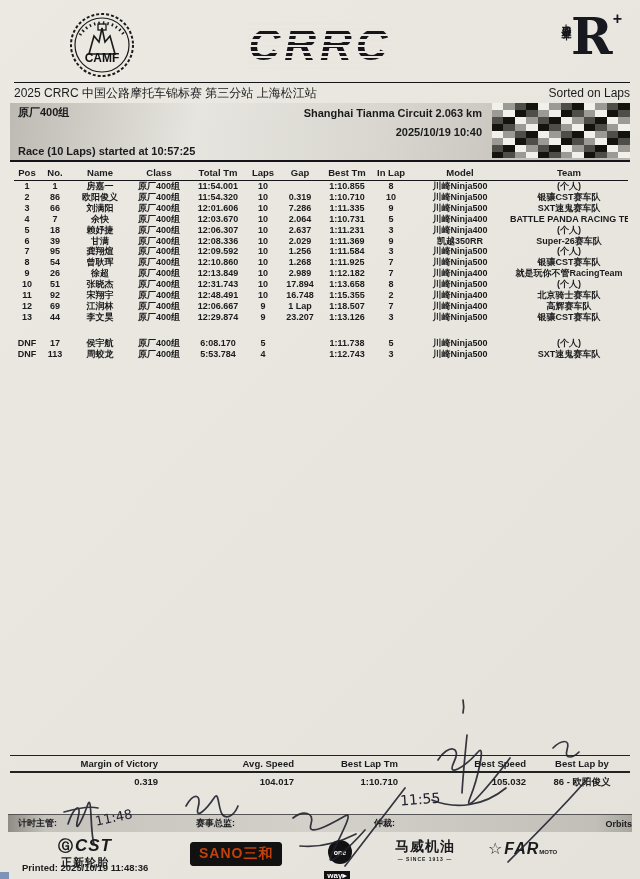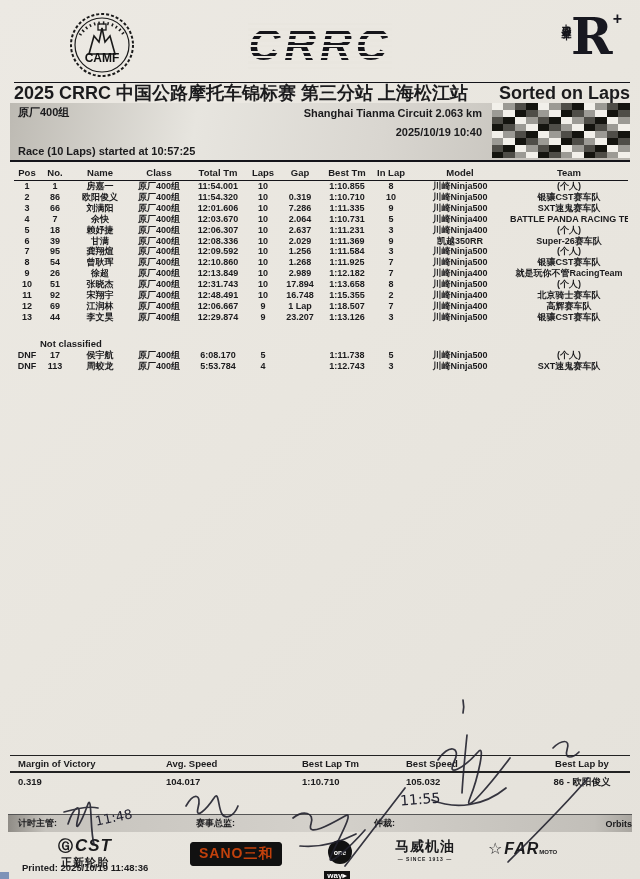--- a/index.html
+++ b/index.html
@@ -28,21 +28,21 @@
     letter-spacing:2px;margin-top:8px;margin-right:-2px;
   }
   .lsr-r{font-size:50px;font-weight:900;line-height:58px;color:#181820;font-family:"DejaVu Serif",serif;}
   .lsr-plus{font-size:16px;font-weight:900;color:#181820;margin-top:2px;}
   
   .title-bar{
     position:absolute;top:82px;left:14px;right:10px;height:20px;
     border-top:1.5px solid #14141a;border-bottom:3.5px solid #14141a;
     display:flex;justify-content:space-between;align-items:center;
   }
-  .title-bar .t{font-size:18px;font-weight:700;}
+  .title-bar .t{font-size:12px;font-weight:400;}
   
   .info{
     position:absolute;top:103px;left:10px;right:10px;height:57px;
     background:linear-gradient(100deg,#bdbab3 0%,#e7e5df 30%,#d9d6d0 60%,#bab7b0 100%);
     border-bottom:2.5px solid #14141a;
   }
   .info-row{position:relative;height:19px;display:flex;align-items:center;}
   .info-left{font-size:11px;font-weight:700;padding-left:8px;}
   .info-right{position:absolute;right:148px;font-size:11px;font-weight:700;}
   .checker{
@@ -68,21 +68,21 @@
   col.c-pos{width:26px}col.c-no{width:30px}col.c-name{width:60px}
   col.c-cls{width:58px}col.c-tot{width:60px}col.c-laps{width:30px}
   col.c-gap{width:44px}col.c-best{width:50px}col.c-inlap{width:38px}
   col.c-model{width:100px}col.c-team{width:auto}
   .notclass{margin-top:15px;}
   .notclass-label{font-size:9.5px;font-weight:700;padding-left:26px;margin-bottom:1px;}
   
   .stats{position:absolute;top:755px;left:10px;right:10px;}
   .stats-row{display:flex;}
   .stats-head{border-top:1.2px solid #222;border-bottom:2px solid #222;}
-  .stat-col{font-size:9.5px;font-weight:700;padding:2px 0 2px 8px;}
+  .stat-col{font-size:9.5px;font-weight:700;padding:2px 0 2px 8px;text-align:right;}
   .sc1{width:140px}.sc2{width:128px}.sc3{width:96px}.sc4{width:120px}.sc5{flex:1;text-align:center;}
   .stats-vals .stat-col{font-weight:700;font-size:9.5px;padding-top:3px;}
   
   .sigbar{
     position:absolute;top:814px;left:8px;right:8px;height:17px;
     background:linear-gradient(to right,#8f8c86 0%,#c6c3bd 6%,#d4d1cb 50%,#c2bfb9 94%,#a9a6a0 100%);
     border-top:1px solid #555;display:flex;align-items:center;
     font-size:9px;font-weight:700;gap:19px;
   }
   .sigbar .lab1{margin-left:10px;}
@@ -361,21 +361,20 @@
             <td>23.207</td>
             <td>1:13.126</td>
             <td>3</td>
             <td>川崎Ninja500</td>
             <td>银骧CST赛车队</td>
           </tr>
         </tbody>
     </table>
 
     <div class="notclass">
-      <div class="notclass-label">Not classified</div>
       <table>
         <colgroup>
           <col class="c-pos">
             <col class="c-no">
             <col class="c-name">
             <col class="c-cls">
           <col class="c-tot">
             <col class="c-laps">
             <col class="c-gap">
             <col class="c-best">

